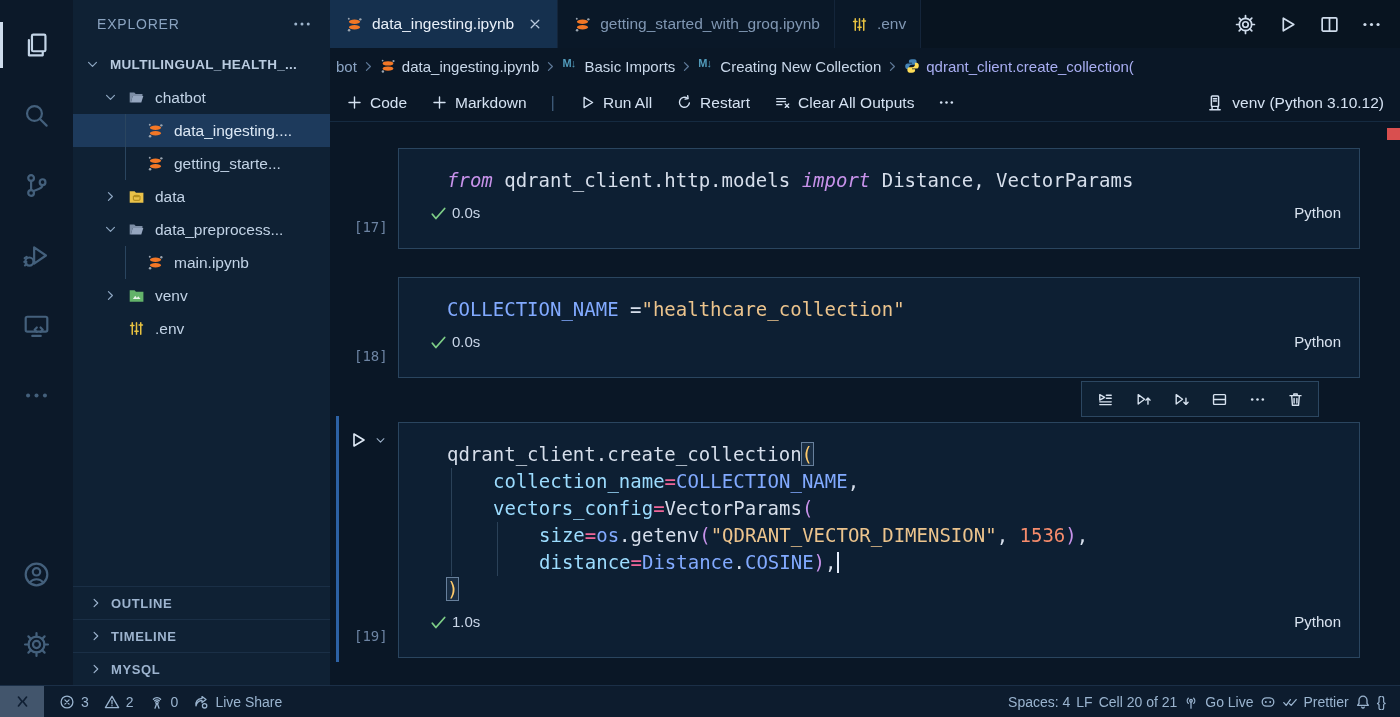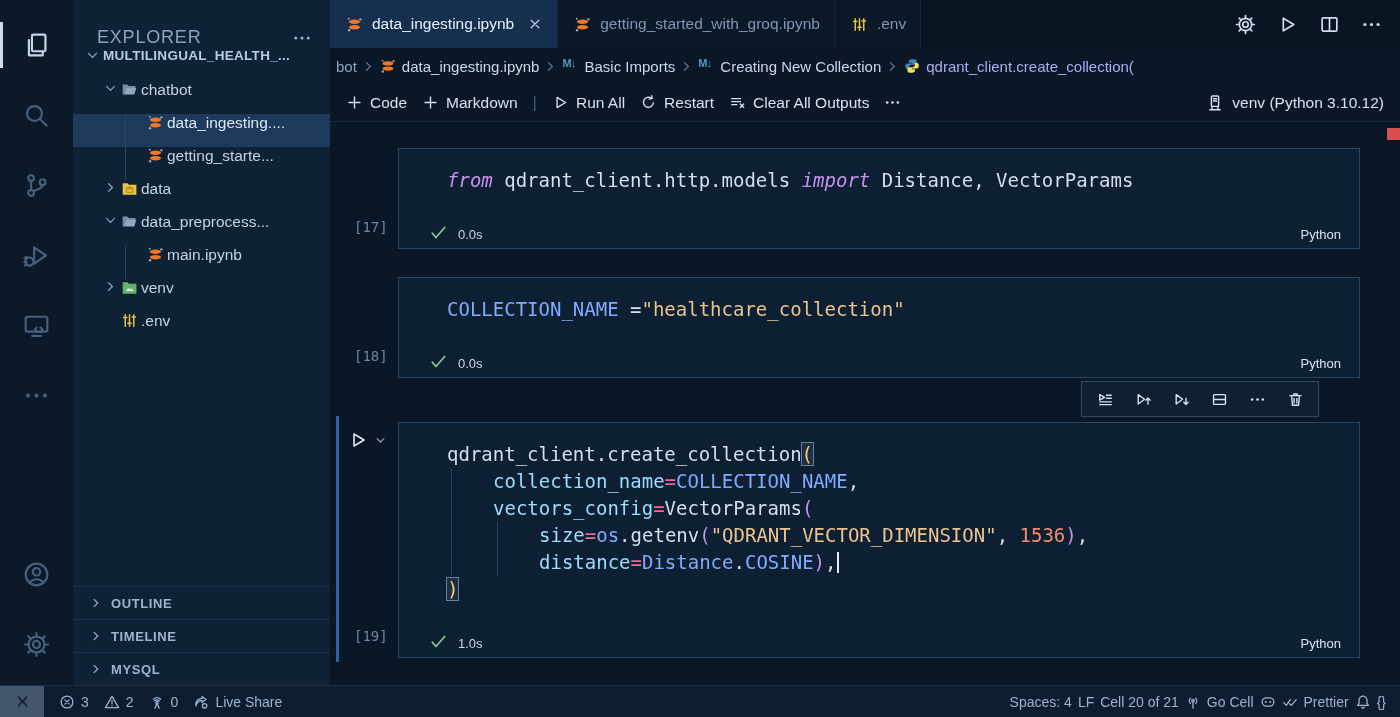--- a/index.html
+++ b/index.html
@@ -21,25 +21,25 @@
     padding-top:10px;position:relative}
   .act-item{width:73px;height:70px;display:flex;align-items:center;justify-content:center;
     color:#44607c;position:relative;cursor:pointer}
   .act-item .icn{width:27px;height:27px}
   .act-item.active{color:#c3d4e6}
   .act-item.active::before{content:"";position:absolute;left:0;top:12px;bottom:12px;width:2.5px;background:#cfdcec}
   .act-bottom{margin-top:auto;display:flex;flex-direction:column;align-items:center;padding-bottom:6px}
 
   
   .sidebar{background:var(--bg-sidebar);display:flex;flex-direction:column;position:relative;overflow:hidden}
-  .sb-header{height:48px;display:flex;align-items:flex-end;padding:0 18px 0 24px;
-    font-size:18px;letter-spacing:.8px;color:#8aa3c0}
+  .sb-header{height:48px;display:flex;align-items:center;padding:0 18px 0 24px;
+    font-size:14px;letter-spacing:.8px;color:#8aa3c0}
   .sb-header .more{margin-left:auto;color:#9db4cc;width:20px;height:20px;cursor:pointer}
   .tree{font-size:15.5px;color:#c2d3e6}
-  .trow{height:33px;display:flex;align-items:flex-start;gap:3px;cursor:pointer;position:relative;white-space:nowrap}
+  .trow{height:33px;display:flex;align-items:center;gap:10px;cursor:pointer;position:relative;white-space:nowrap}
   .trow .chev{width:15px;height:15px;color:#8ea7c2}
   .trow .ticn{width:17px;height:17px}
   .trow.root{font-weight:bold;font-size:13.5px;color:#b9cbe0;padding-left:12px;letter-spacing:.3px}
   .trow.lvl1{padding-left:30px}
   .trow.lvl2{padding-left:74px}
   .trow.sel{background:var(--sel);color:#dce8f5}
   .tguide{position:absolute;left:52px;top:0;bottom:0;width:1px;background:#2a455f}
   .sb-sections{margin-top:auto}
   .sb-sec{height:33px;display:flex;align-items:center;gap:8px;padding-left:16px;border-top:1px solid #1a2f46;
     font-size:13px;font-weight:bold;letter-spacing:.6px;color:#9db4cf;cursor:pointer}
@@ -60,41 +60,41 @@
   .breadcrumb{height:36px;display:flex;align-items:center;padding-left:6px;font-size:15px;color:#8ba4c4;
     white-space:nowrap;overflow:hidden}
   .crumb{display:flex;align-items:center;gap:6px;cursor:pointer}
   .crumb .icn{width:16px;height:16px}
   .crumb.file{color:#c9d8ea}
   .crumb.sym{color:#c9d8ea}
   .crumb.last{color:#a9aef2}
   .csep{width:15px;height:15px;color:#5f7a99;margin:0 4px}
   .mdicn{font-size:11px;font-weight:bold;color:#519aba;letter-spacing:-1px}
 
-  .nbtoolbar{height:38px;display:flex;align-items:center;padding:0 16px;gap:15px;font-size:15.5px;
+  .nbtoolbar{height:38px;display:flex;align-items:center;padding:0 16px;gap:24px;font-size:15.5px;
     border-bottom:1px solid #152a40;color:#d5e2f2}
   .nbbtn{display:flex;align-items:center;gap:7px;cursor:pointer;white-space:nowrap}
   .nbbtn .icn{width:17px;height:17px}
   .nbsep{color:#3d5a78;font-size:17px}
   .kernel{margin-left:auto;display:flex;align-items:flex-start;gap:8px;cursor:pointer;font-size:15.5px}
   .kernel .icn{width:18px;height:18px}
 
   
   .notebook{flex:1;position:relative;overflow:hidden;padding-top:26px}
   .redmark{position:absolute;top:6px;right:0;width:13px;height:12px;background:#d94f4f}
   .cellrow{display:flex;margin-bottom:28px;position:relative}
   .cellgutter{width:68px;flex:none;position:relative}
   .execlabel{position:absolute;bottom:14px;left:24px;font-family:"DejaVu Sans Mono",monospace;
     font-size:14px;color:#6d84a3}
   .cellbox{flex:1;margin-right:40px;background:var(--bg-cell);border:1px solid var(--border-cell);position:relative}
   .cellcode{padding:18px 10px 10px 48px;font-family:"DejaVu Sans Mono",monospace;font-size:19px;
     line-height:27px;cursor:text;white-space:pre}
   .codeline{position:relative}
   .guide{position:absolute;top:0;bottom:0;width:1px;background:#2a4158}
-  .cellfooter{height:44px;display:flex;align-items:flex-end;padding:0 18px 6px 30px;gap:10px;font-size:13px}
+  .cellfooter{height:44px;display:flex;align-items:flex-start;padding:0 18px 6px 30px;gap:4px;font-size:15px}
   .cellfooter .icn{width:19px;height:19px;color:#7ece87}
   .dur{color:#c9d6e8}
   .langpick{margin-left:auto;color:#d9e3f0;cursor:pointer}
   .tk-kw{color:#c792ea;font-style:italic}
   .tk-pl{color:#d6deeb}
   .tk-var{color:#82aaff}
   .tk-param{color:#9cdcfe}
   .tk-op{color:#ef6598}
   .tk-str{color:#ecc48d}
   .tk-num{color:#f78c6c}
@@ -736,21 +736,21 @@
           <span>Cell 20 of 21</span>
         </div>
         <div class="stitem">
           <span class="icn">
             <svg viewBox="0 0 16 16" fill="none" stroke="currentColor" stroke-width="1.3" stroke-linecap="round" stroke-linejoin="round">
               <circle cx="8" cy="6.8" r="1.3"></circle>
               <path d="M5.3 9.4a3.7 3.7 0 0 1 0-5.2M10.7 4.2a3.7 3.7 0 0 1 0 5.2"></path>
               <path d="M8 8.4v5.8"></path>
             </svg>
           </span>
-          <span>Go Cell</span>
+          <span>Go Live</span>
         </div>
         <div class="stitem">
           <span class="icn">
             <svg viewBox="0 0 16 16" fill="none" stroke="currentColor" stroke-width="1.3" stroke-linecap="round" stroke-linejoin="round">
               <rect x="2.2" y="3.8" width="11.6" height="8.4" rx="4.2"></rect>
               <circle cx="5.8" cy="8" r="1" fill="currentColor" stroke="none"></circle>
               <circle cx="10.2" cy="8" r="1" fill="currentColor" stroke="none"></circle>
             </svg>
           </span>
         </div>

